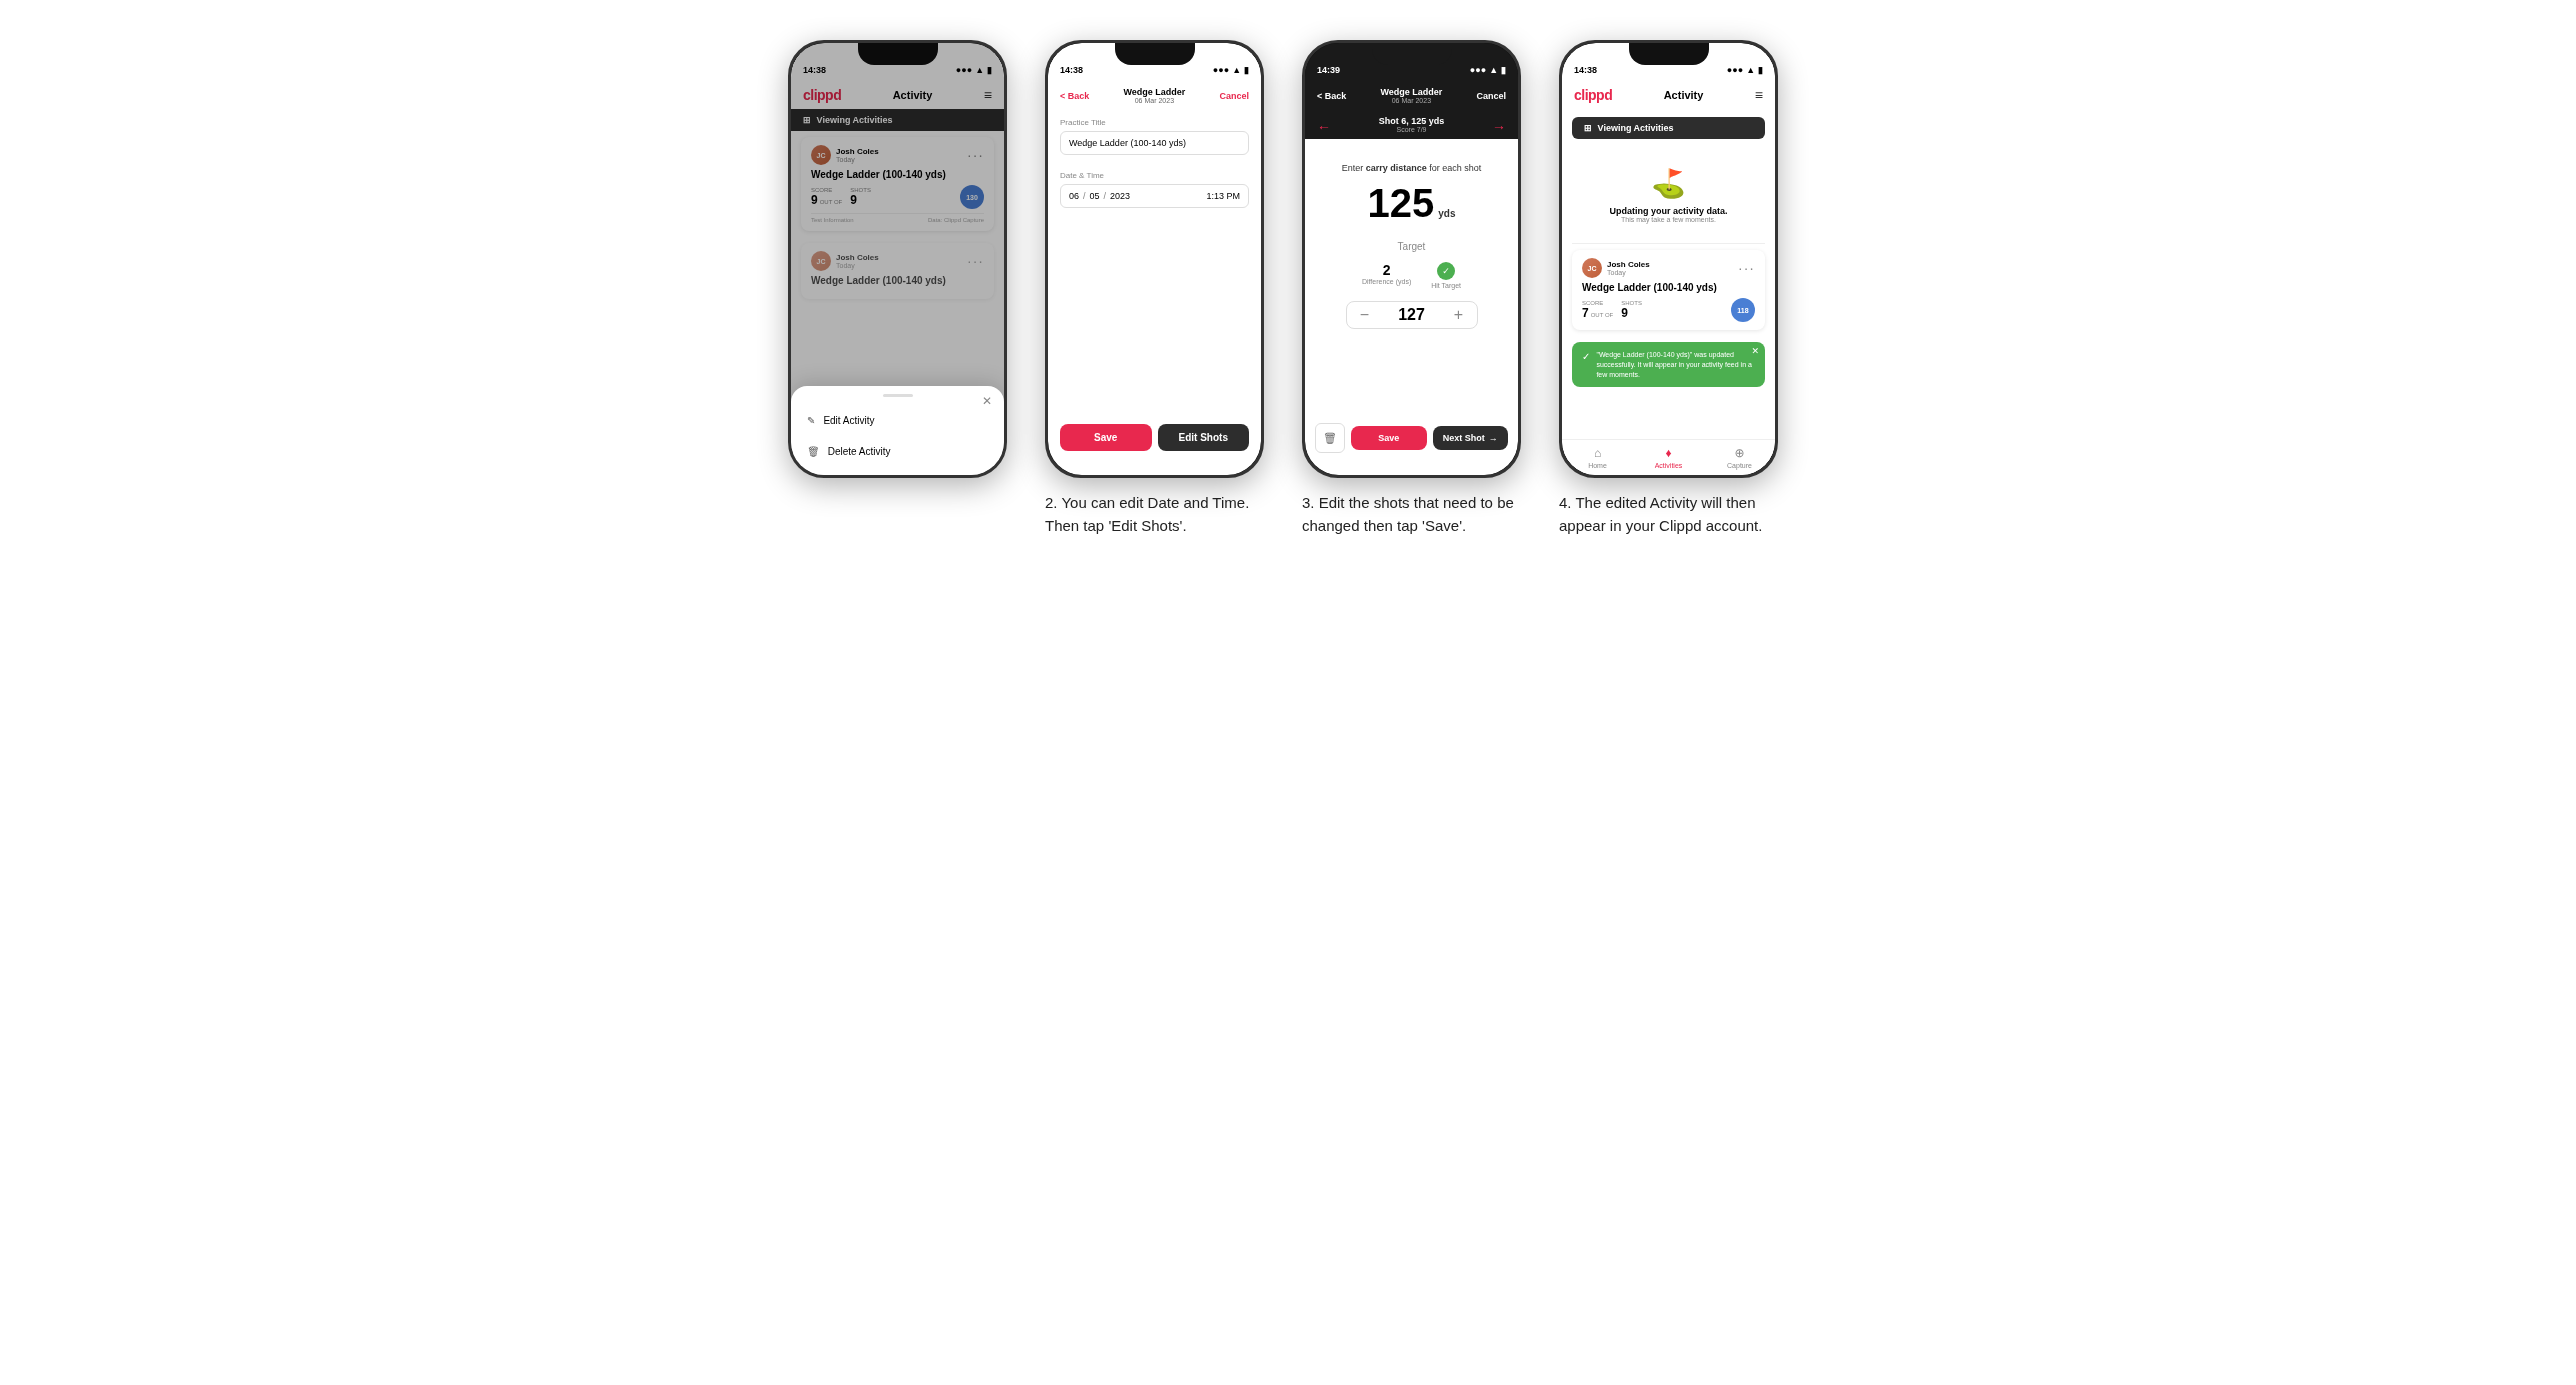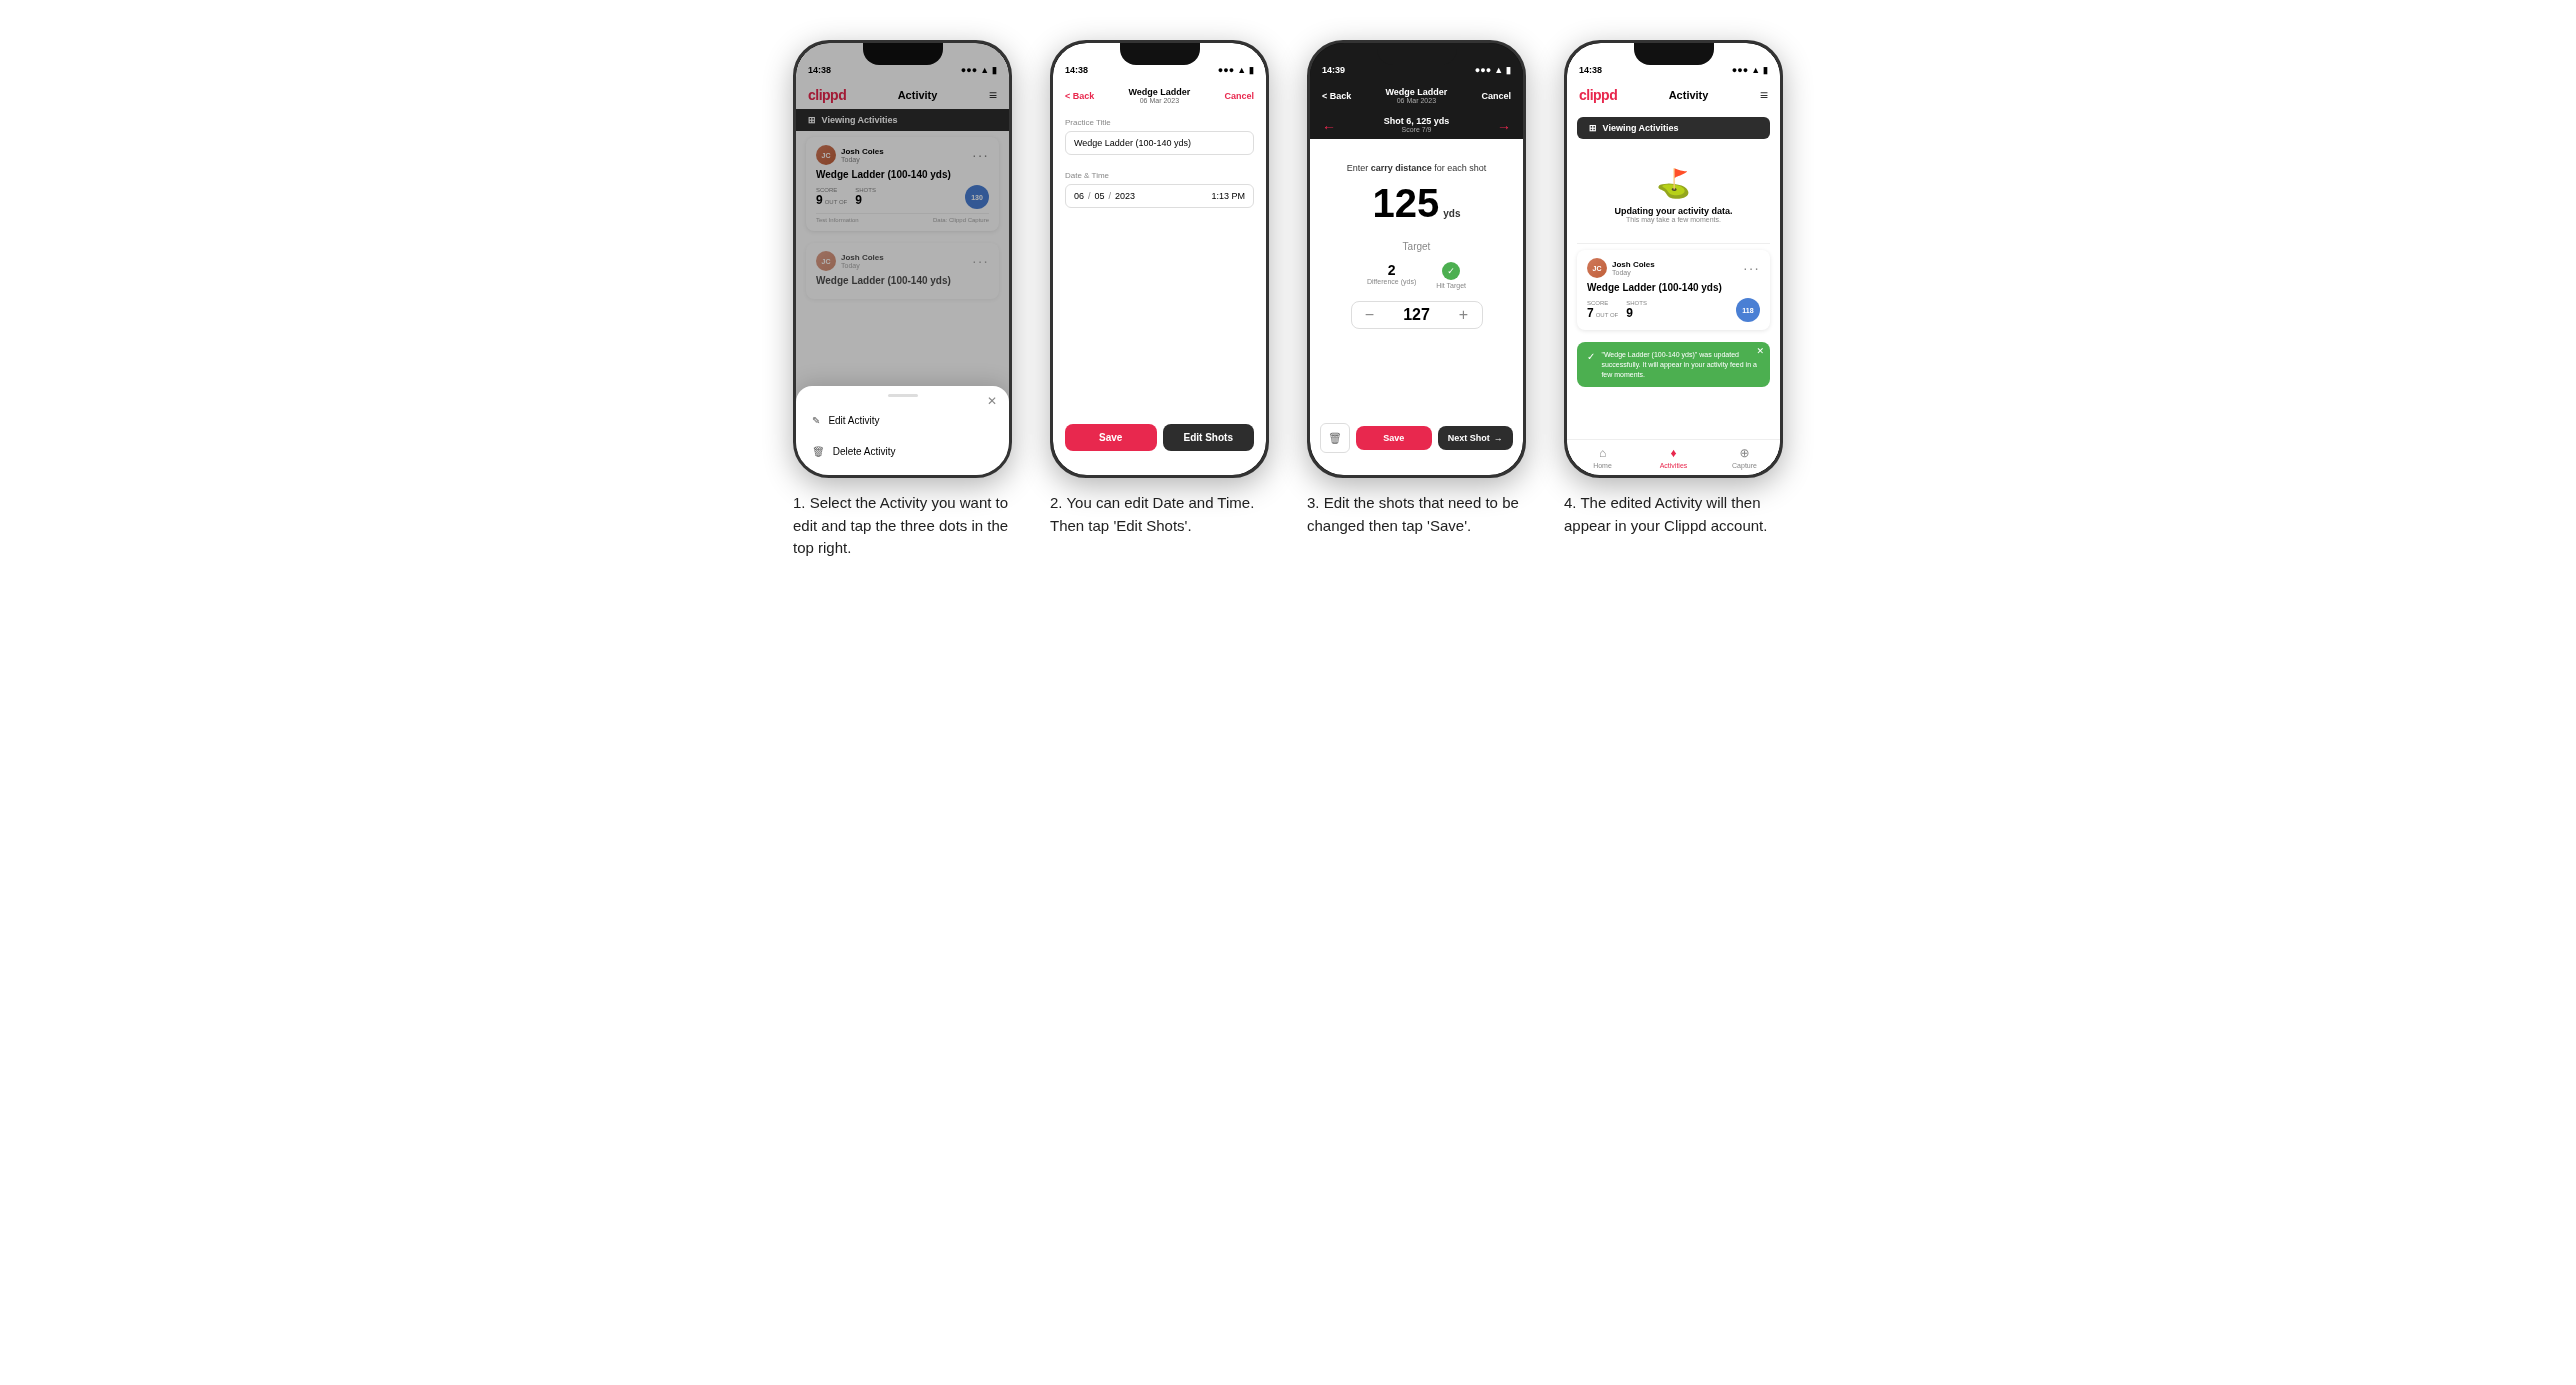--- a/index.html
+++ b/index.html
@@ -17,21 +17,21 @@
       display: flex;
       flex-direction: row;
       gap: 28px;
       align-items: flex-start;
       justify-content: center;
     }
 
     .phone-column {
       display: flex;
       flex-direction: column;
-      align-items: center;
+      align-items: flex-start;
       width: 229px;
     }
 
     
     .phone {
       width: 219px;
       height: 438px;
       background: #111;
       border-radius: 36px;
       position: relative;
@@ -838,21 +838,20 @@
             <span>Edit Activity</span>
           </div>
           <div class="sheet-item">
             <span class="icon">🗑</span>
             <span>Delete Activity</span>
           </div>
         </div>
 
       </div>
     </div>
-    <div class="caption">1. Select the Activity you want to edit and tap the three dots in the top right.</div>
   </div>
 
   <div class="phone-column">
     <div class="phone">
       <div class="phone-notch"></div>
       <div class="phone-screen">
 
         <div class="status-bar">
           <span>14:38</span>
           <div class="status-icons">

